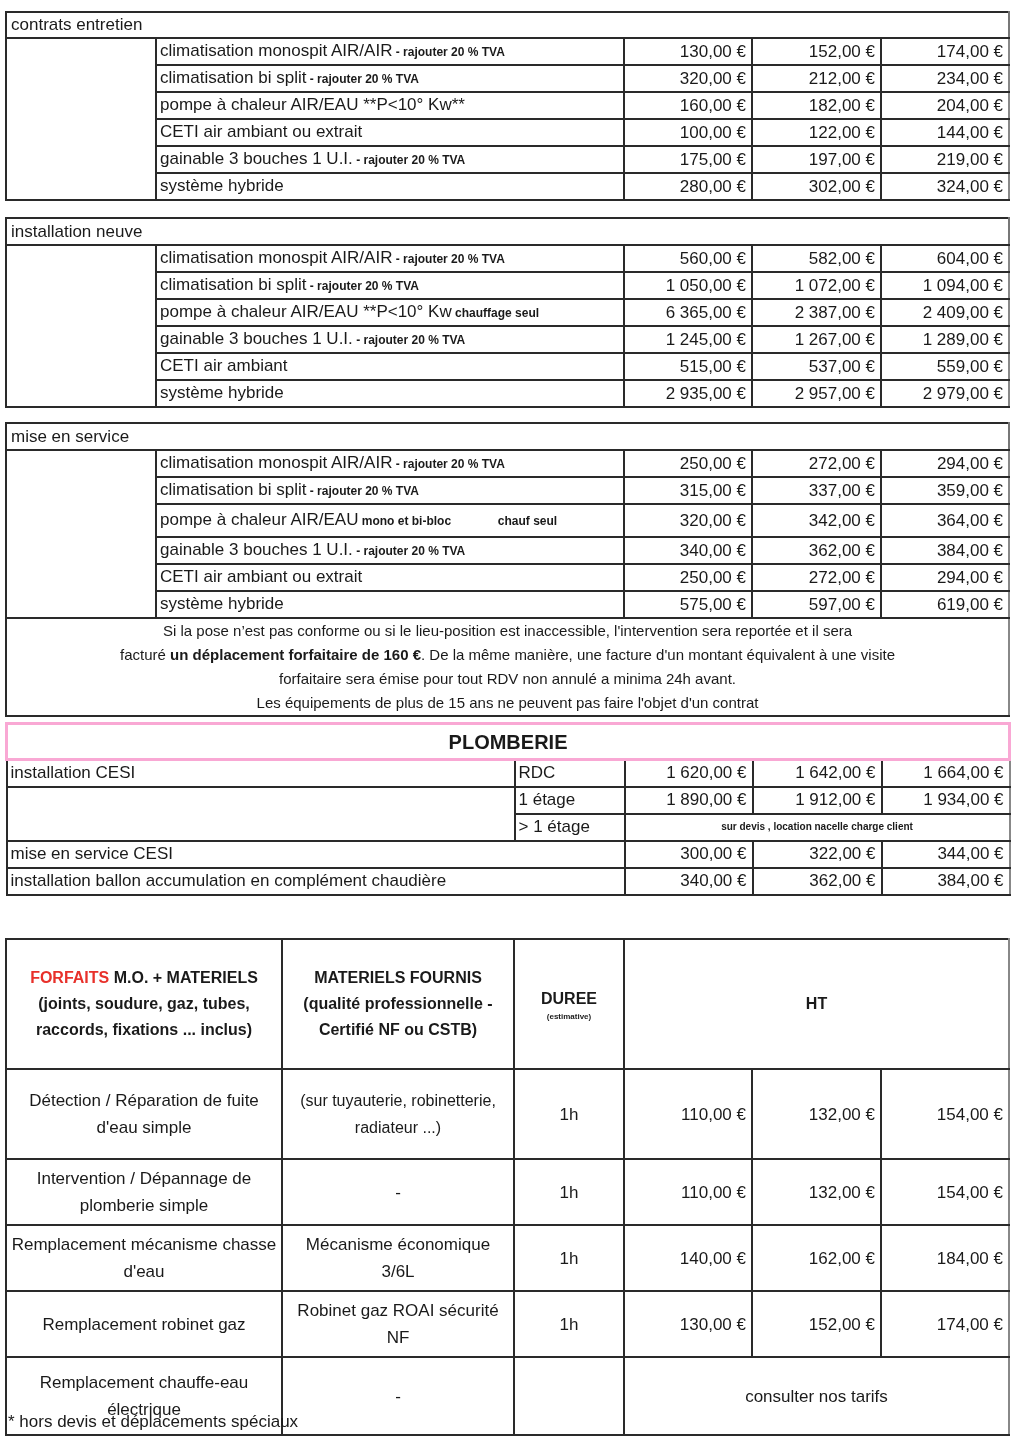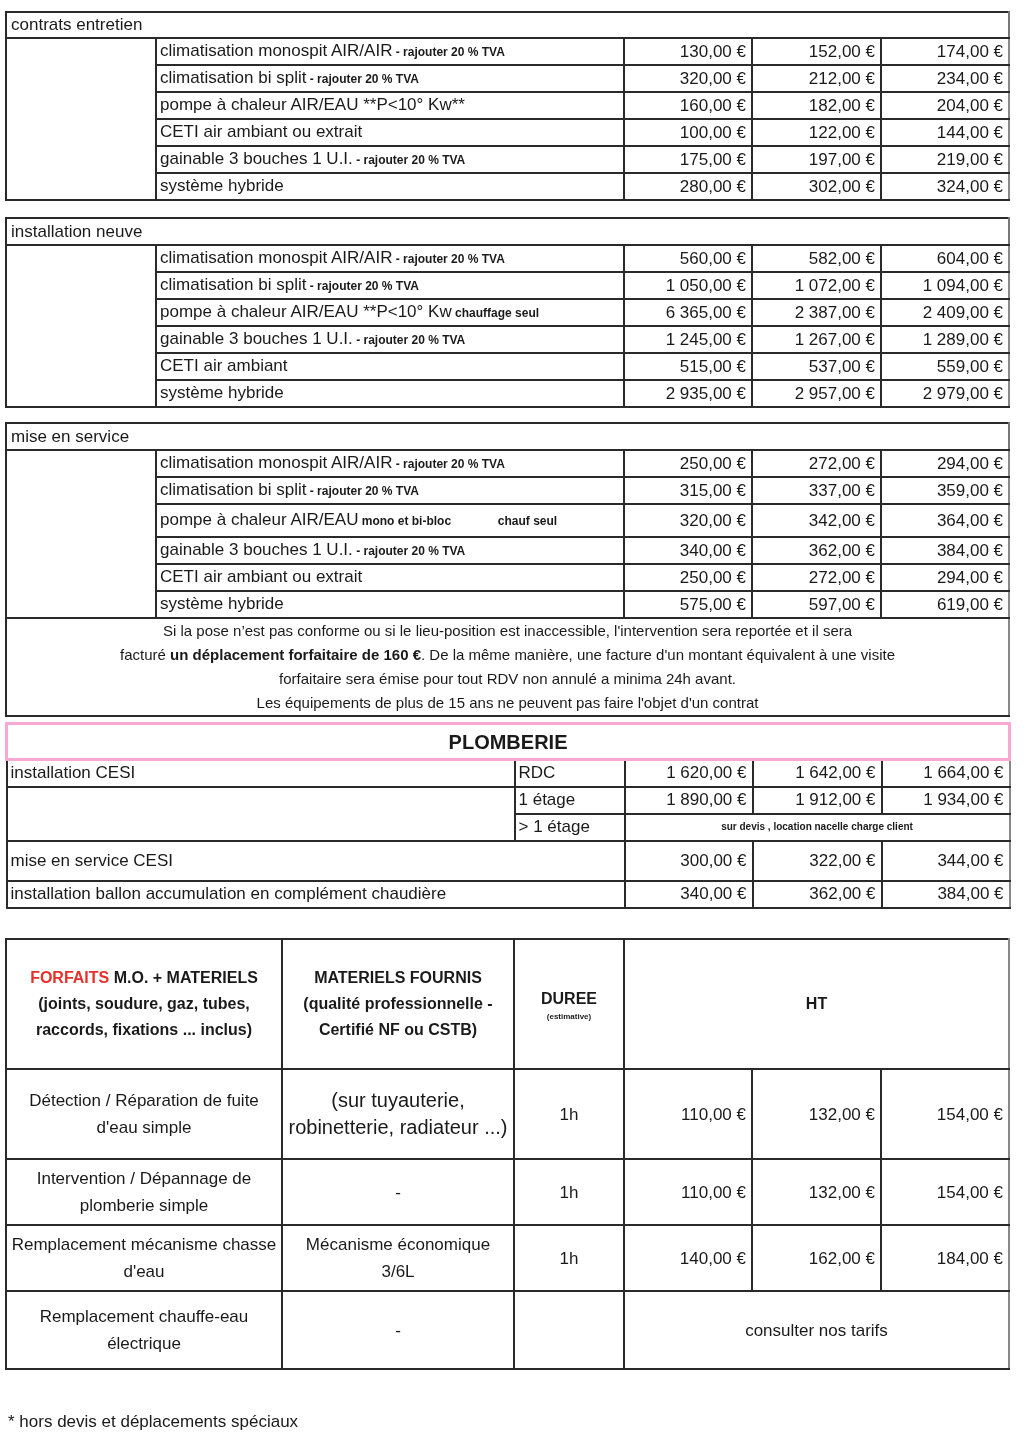--- a/index.html
+++ b/index.html
@@ -212,21 +212,21 @@
     <td rowspan="2"></td>
     <td class="label">1 étage</td>
     <td class="price">1 890,00 €</td>
     <td class="price">1 912,00 €</td>
     <td class="price grey-r">1 934,00 €</td>
       </tr>
   <tr style="height:27px">
     <td class="label">&gt; 1 étage</td>
     <td colspan="3" class="tiny-note grey-r">sur devis , location nacelle charge client</td>
       </tr>
-  <tr style="height:40px">
+  <tr style="height:27px">
     <td colspan="2" class="label">mise en service CESI</td>
     <td class="price">300,00 €</td>
     <td class="price">322,00 €</td>
     <td class="price grey-r">344,00 €</td>
       </tr>
   <tr style="height:27px">
     <td colspan="2" class="label">installation ballon accumulation en complément chaudière</td>
     <td class="price">340,00 €</td>
     <td class="price">362,00 €</td>
     <td class="price grey-r">384,00 €</td>
@@ -245,41 +245,49 @@
     </colgroup>
   <tbody>
       <tr style="height:130px">
     <td class="hdr"><span class="red">FORFAITS</span><span> M.O. + MATERIELS (joints, soudure, gaz, tubes, raccords, fixations ... inclus)</span></td>
     <td class="hdr">MATERIELS FOURNIS (qualité professionnelle - Certifié NF ou CSTB)</td>
     <td class="hdr"><span>DUREE</span><span class="estim">(estimative)</span></td>
     <td colspan="3" class="hdr grey-r">HT</td>
   </tr>
   <tr style="height:90px">
     <td>Détection / Réparation de fuite d'eau simple</td>
-    <td style="font-size:20px">(sur tuyauterie, robinetterie, radiateur ...)</td>
+    <td style="font-size:16px">(sur tuyauterie, robinetterie, radiateur ...)</td>
     <td>1h</td>
     <td class="price">110,00 €</td>
     <td class="price">132,00 €</td>
     <td class="price grey-r">154,00 €</td>
       </tr>
   <tr style="height:66px">
     <td>Intervention / Dépannage de plomberie simple</td>
     <td>-</td>
     <td>1h</td>
     <td class="price">110,00 €</td>
     <td class="price">132,00 €</td>
     <td class="price grey-r">154,00 €</td>
       </tr>
   <tr style="height:66px">
     <td>Remplacement mécanisme chasse d'eau</td>
     <td>Mécanisme économique 3/6L</td>
     <td>1h</td>
     <td class="price">140,00 €</td>
     <td class="price">162,00 €</td>
     <td class="price grey-r">184,00 €</td>
+      </tr>
+  <tr style="height:66px">
+    <td>Remplacement robinet gaz</td>
+    <td>Robinet gaz ROAI sécurité NF</td>
+    <td>1h</td>
+    <td class="price">130,00 €</td>
+    <td class="price">152,00 €</td>
+    <td class="price grey-r">174,00 €</td>
       </tr>
   <tr style="height:78px">
     <td>Remplacement chauffe-eau électrique</td>
     <td>-</td>
     <td></td>
     <td colspan="3" class="grey-r">consulter nos tarifs</td>
       </tr>
 </tbody>
   </table>
 

